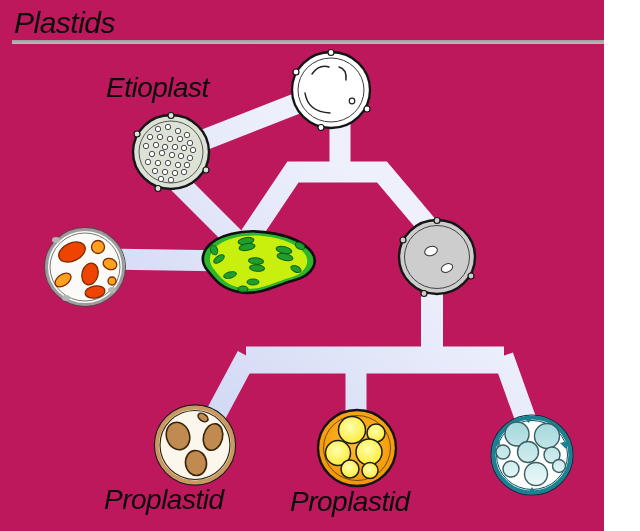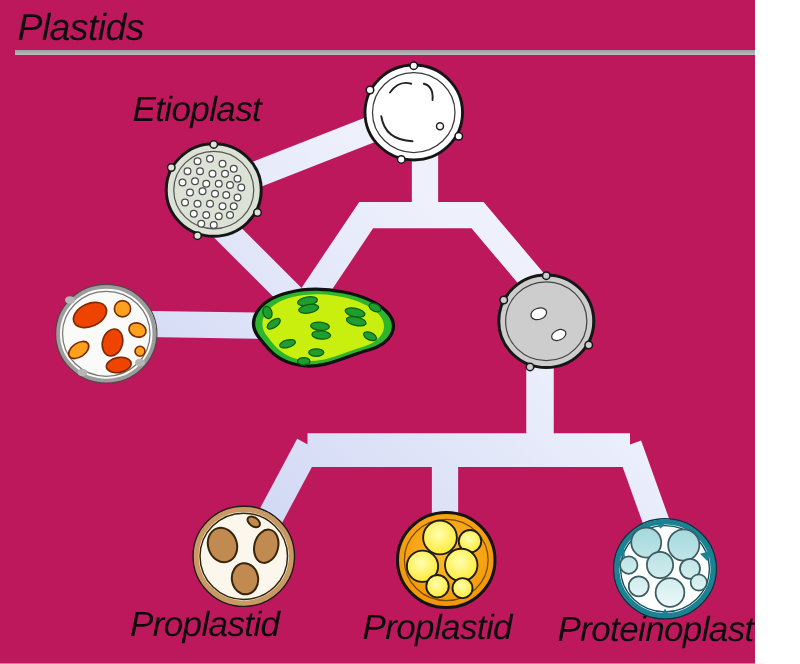--- a/index.html
+++ b/index.html
@@ -219,14 +219,13 @@
         <circle cx="511" cy="469" r="8"></circle>
         <circle cx="536" cy="474" r="11.5"></circle>
         <circle cx="559" cy="466" r="6.5"></circle>
       </g>
     </g>
   </svg>
 
   <div class="lbl" style="left:106px;top:74px;width:134px">Etioplast</div>
   <div class="lbl" style="left:104px;top:486px;width:164px">Proplastid</div>
   <div class="lbl" style="left:290px;top:488px;width:140px">Proplastid</div>
-  <div class="lbl" style="left:446px;top:490px;width:190px">Proteinoplast</div>
 </div>
 
 </body></html>

